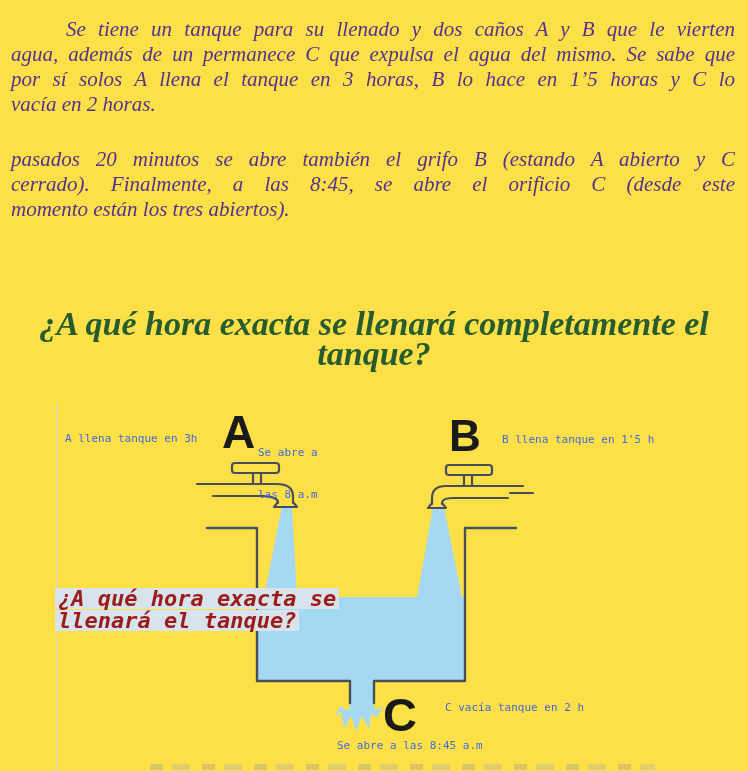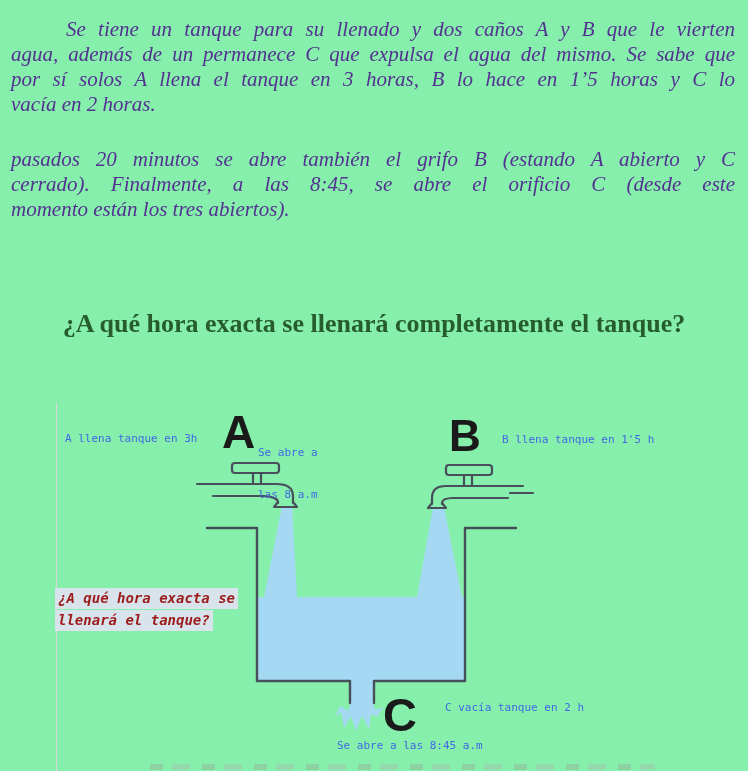--- a/index.html
+++ b/index.html
@@ -7,53 +7,53 @@
     --heading-green:#265c2e;
     --label-blue:#4169e1;
     --question-red:#9b1b1b;
     --question-highlight:#d8e3ec;
     --water:#a5d9f3;
     --outline:#47505a;
     --letter-black:#1a1a1a;
   }
   *{margin:0;padding:0;box-sizing:border-box;}
   html,body{width:748px;height:771px;background:#ffffff;overflow:hidden;}
-  .page{position:relative;width:748px;height:771px;background:#86efac;
+  .page{position:relative;width:748px;height:771px;background:#fde047;
         font-family:"Liberation Serif",serif;}
 
   
   .para{position:absolute;left:11px;right:13px;color:var(--body-purple);
         font-style:italic;font-size:21px;line-height:25px;}
   .para .line{text-align:justify;text-align-last:justify;}
   .para .line.indent{padding-left:55px;}
   .para .line.last{text-align-last:left;}
   .p1{top:17px;}
   .p2{top:147px;}
   .heading{position:absolute;top:309px;left:0;right:0;padding:0 14px;
            text-align:center;color:var(--heading-green);
-           font-weight:bold;font-size:26px;line-height:30px;}
+           font-style:italic;font-weight:bold;font-size:34px;line-height:30px;}
 
   
   .diagram{position:absolute;top:395px;left:0;width:748px;height:376px;}
   .diagram svg{position:absolute;top:0;left:0;}
   .mono{position:absolute;font-family:"DejaVu Sans Mono",monospace;
         color:var(--label-blue);font-size:11px;line-height:14px;white-space:pre;}
   .big-letter{position:absolute;font-family:"Liberation Sans",sans-serif;
         font-weight:600;color:var(--letter-black);line-height:1;}
   .letter-a{left:222px;top:14px;font-size:46px;}
   .letter-b{left:449px;top:19px;font-size:44px;}
   .letter-c{left:383px;top:296px;font-size:47px;}
   .lbl-a-rate{left:65px;top:37px;}
   .lbl-a-open{left:258px;top:23px;}
   .lbl-b-rate{left:502px;top:38px;}
   .lbl-b-open{left:536px;top:91px;}
   .lbl-c-rate{left:445px;top:306px;}
   .lbl-c-open{left:337px;top:344px;}
   .question{position:absolute;left:55px;top:193px;
-            font-family:"DejaVu Sans Mono",monospace;font-size:14px;
+            font-family:"DejaVu Sans Mono",monospace;font-size:22px;
             font-weight:bold;font-style:italic;color:var(--question-red);}
   .question .qline{display:block;width:fit-content;background:var(--question-highlight);
             line-height:19px;padding:1px 3px;margin-bottom:1px;}
   .edge-line{position:absolute;left:56px;top:8px;width:1px;height:368px;
             background:#d9d9d9;}
   .cropped-text{position:absolute;left:150px;top:369px;width:505px;height:6px;
             opacity:.35;filter:blur(.6px);
             background:repeating-linear-gradient(90deg,#9a9a9a 0 13px,transparent 13px 22px,#b0b0b0 22px 40px,transparent 40px 52px);}
   .water{fill:var(--water);}
   .outline{stroke:var(--outline);fill:none;stroke-linecap:round;stroke-linejoin:round;}

